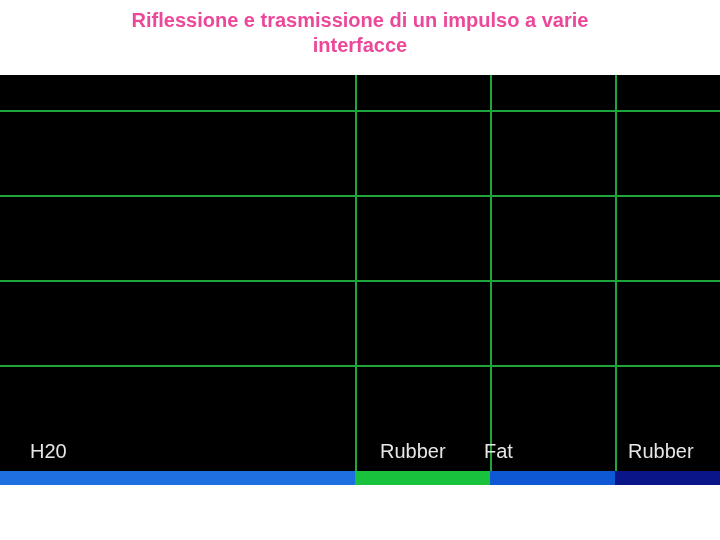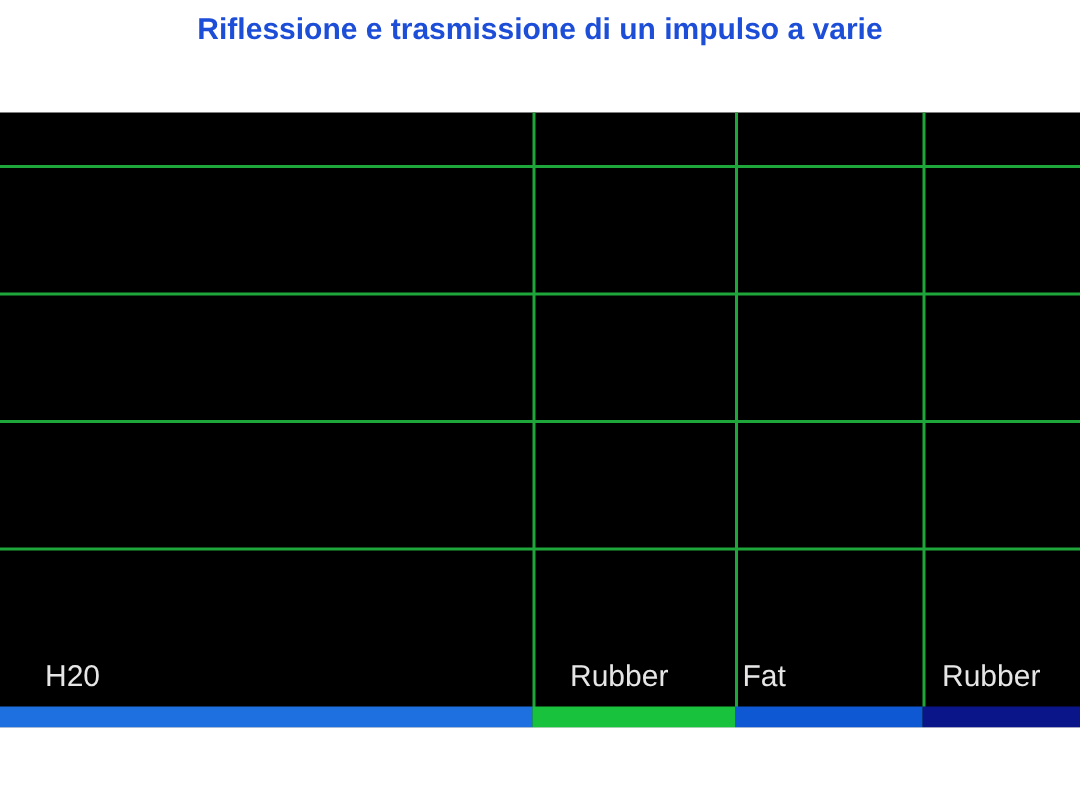--- a/index.html
+++ b/index.html
@@ -12,21 +12,21 @@
     overflow: hidden;
   }
   .title {
     position: absolute;
     top: 8px;
     left: 0;
     width: 720px;
     text-align: center;
     font-weight: bold;
     font-size: 20px;
-    color: #1d4ed8;
+    color: #ec4899;
     line-height: 1.25;
   }
   .sim {
     position: absolute;
     left: 0;
     top: 75px;
     width: 720px;
     height: 410px;
     background: #000;
   }
@@ -63,36 +63,37 @@
   .bar {
     position: absolute;
     height: 14px;
   }
 </style>
 </head>
 <body>
 
 <div class="title">
   <span>Riflessione e trasmissione di un impulso a varie</span><br>
+  <span>interfacce</span>
 </div>
 
 <div class="sim">
 
   <div class="hline" style="top:35px"></div>
   <div class="hline" style="top:120px"></div>
   <div class="hline" style="top:205px"></div>
   <div class="hline" style="top:290px"></div>
 
   <div class="vline" style="left:355px"></div>
   <div class="vline" style="left:490px"></div>
   <div class="vline" style="left:615px"></div>
 
   <div class="label" style="left:30px">H20</div>
   <div class="label" style="left:380px">Rubber</div>
-  <div class="label" style="left:495px">Fat</div>
+  <div class="label" style="left:484px">Fat</div>
   <div class="label" style="left:628px">Rubber</div>
 
   <div class="bar" style="bottom:0; left:0px;   width:355px; background:#1e6fe0"></div>
   <div class="bar" style="bottom:0; left:355px; width:135px; background:#18c23c"></div>
   <div class="bar" style="bottom:0; left:490px; width:125px; background:#0f58d4"></div>
   <div class="bar" style="bottom:0; left:615px; width:105px; background:#0a158a"></div>
 </div>
 
 <div class="bottom-area"></div>
 

